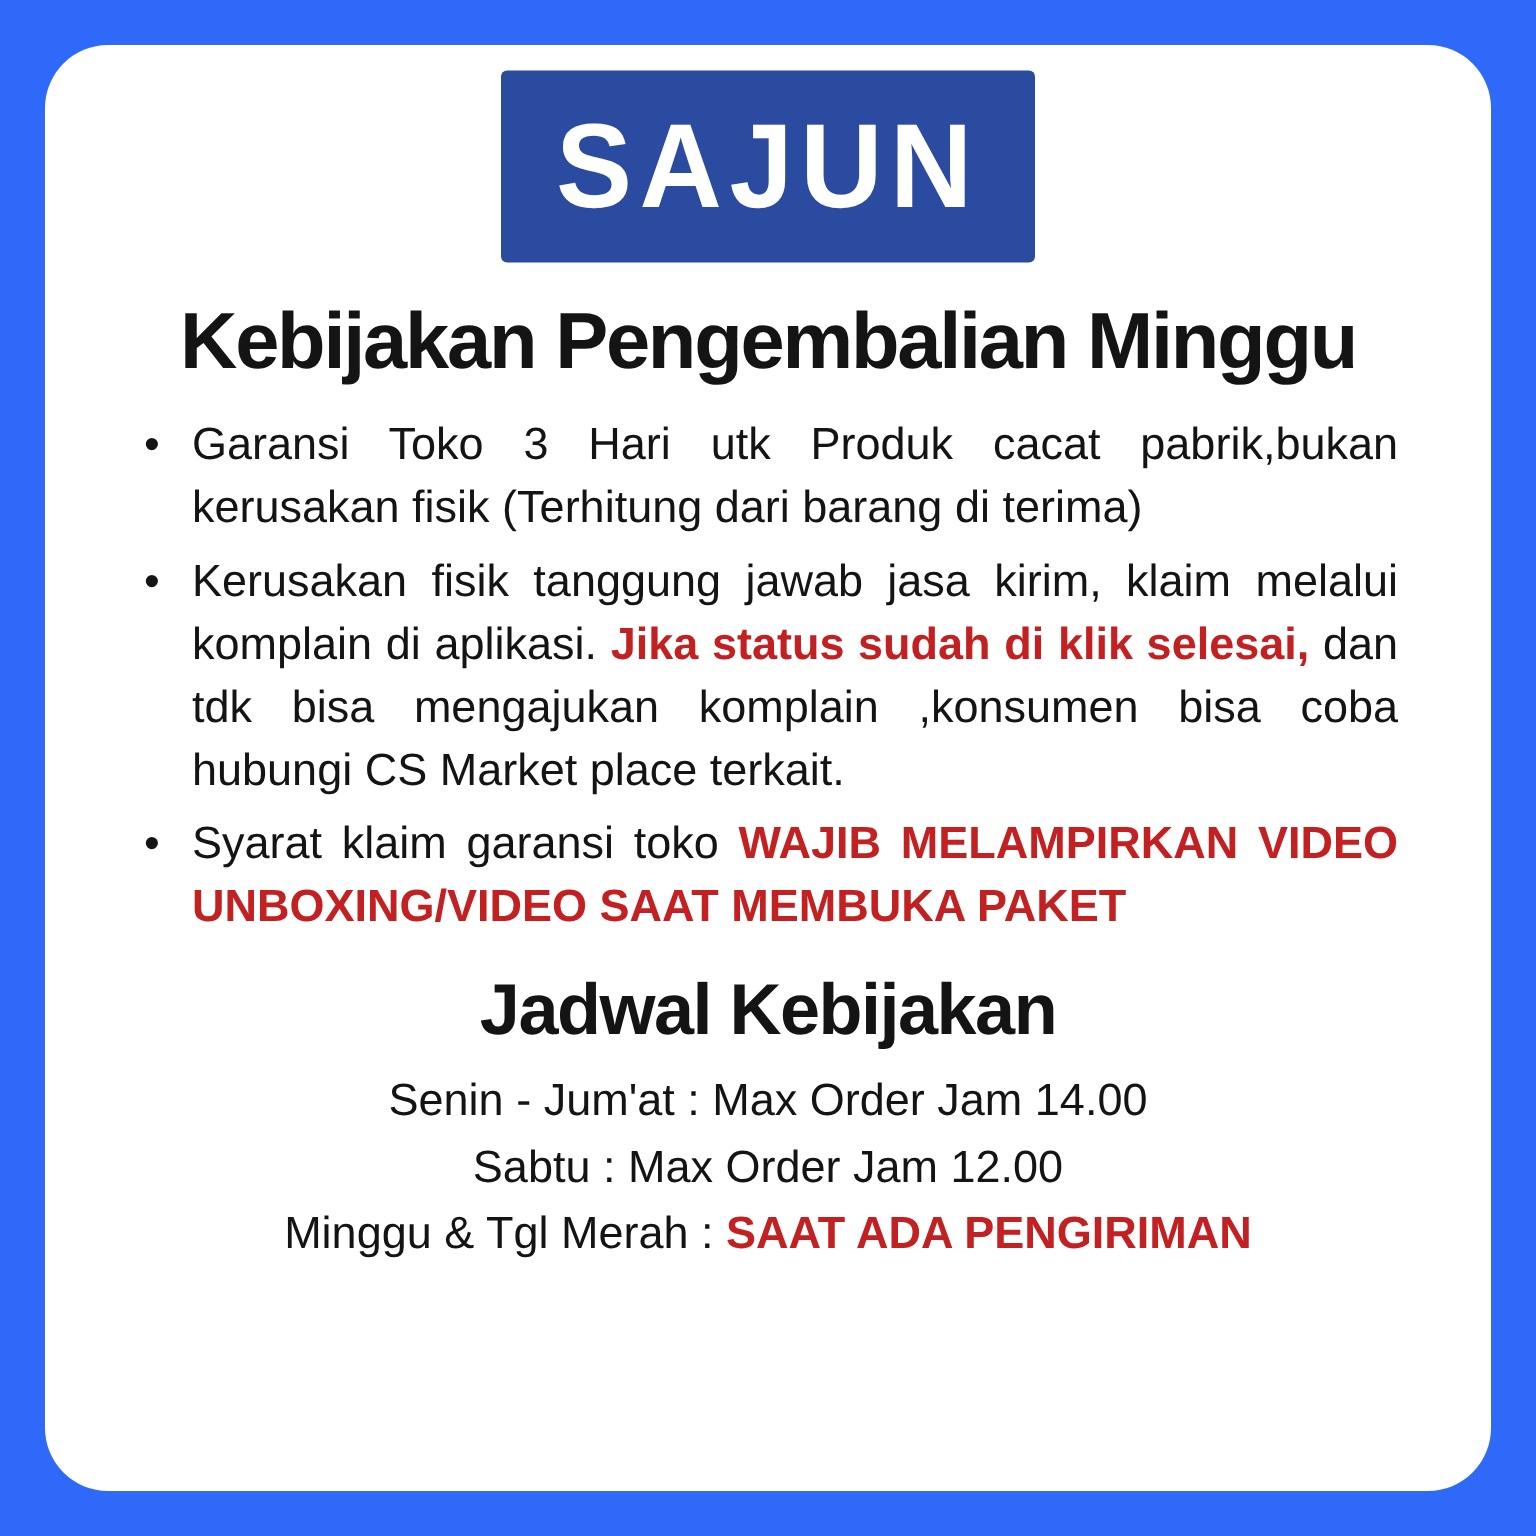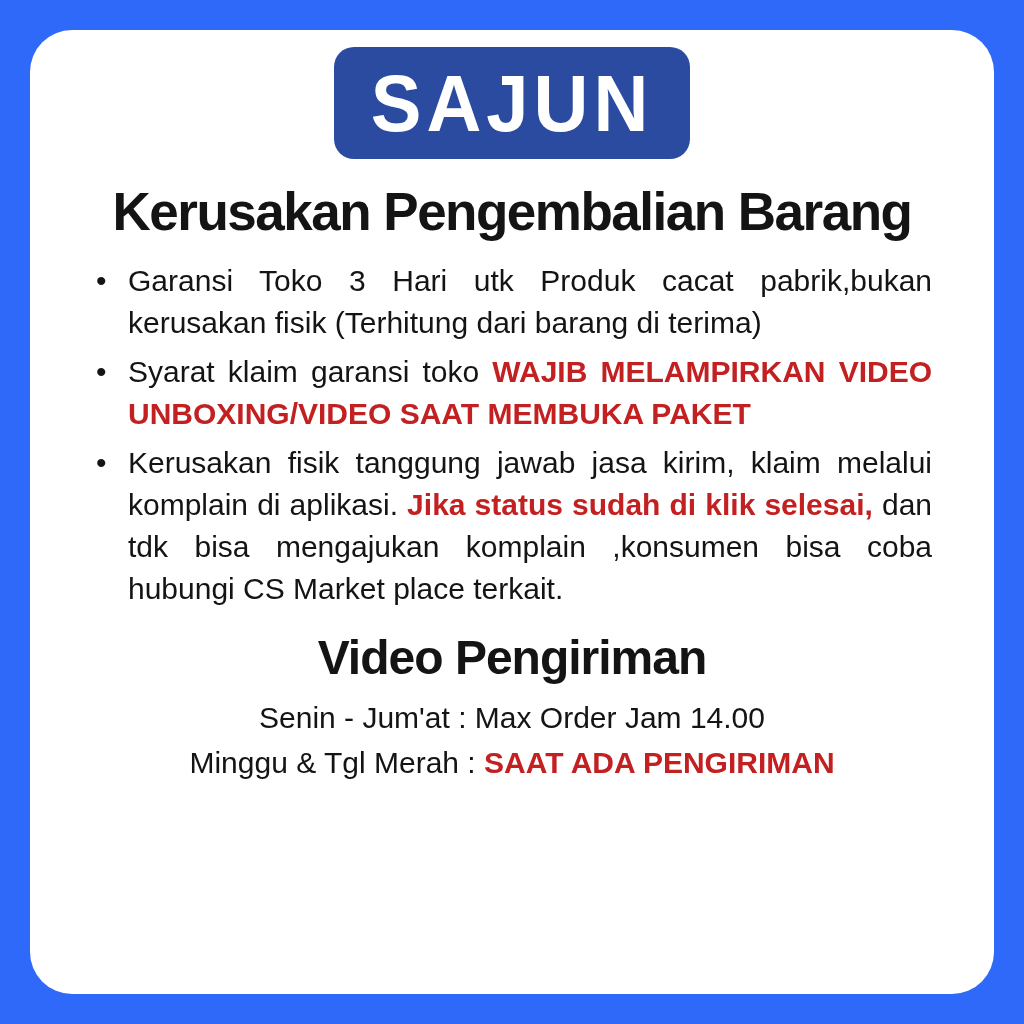--- a/index.html
+++ b/index.html
@@ -19,23 +19,23 @@
     overflow:hidden;
   }
   .card{
     position:absolute;
     top:30px;left:30px;right:30px;bottom:30px;
     background:var(--card-white);
     border-radius:42px;
     overflow:hidden;
   }
   .logo-box{
-    width:356px;height:112px;
+    width:356px;height:128px;
     background:var(--logo-navy);
-    border-radius:20px;
+    border-radius:4px;
     margin:17px auto 0 auto;
     display:flex;align-items:center;justify-content:center;
   }
   .logo-text{
     color:#ffffff;
     font-size:76px;
     font-weight:700;
     letter-spacing:5px;
     transform:scaleY(1.05);
   }
@@ -92,28 +92,29 @@
 </style>
 </head>
 <body>
 
 <div class="card">
 
   <div class="logo-box">
     <span class="logo-text">SAJUN</span>
   </div>
 
-  <h1 class="policy-title">Kerusakan Pengembalian Barang</h1>
+  <h1 class="policy-title">Kebijakan Pengembalian Minggu</h1>
 
   <ul class="policy-list">
     <li><span class="normal">Garansi Toko 3 Hari utk Produk cacat pabrik,bukan kerusakan fisik (Terhitung dari barang di terima)</span></li>
+    <li><span class="normal">Kerusakan fisik tanggung jawab jasa kirim, klaim melalui komplain di aplikasi. </span><span class="red-bold">Jika status sudah di klik selesai,</span><span class="normal"> dan tdk bisa mengajukan komplain ,konsumen bisa coba hubungi CS Market place terkait.</span></li>
     <li><span class="normal">Syarat klaim garansi toko </span><span class="red-bold">WAJIB MELAMPIRKAN VIDEO UNBOXING/VIDEO SAAT MEMBUKA PAKET</span></li>
-    <li><span class="normal">Kerusakan fisik tanggung jawab jasa kirim, klaim melalui komplain di aplikasi. </span><span class="red-bold">Jika status sudah di klik selesai,</span><span class="normal"> dan tdk bisa mengajukan komplain ,konsumen bisa coba hubungi CS Market place terkait.</span></li>
   </ul>
 
-  <h2 class="schedule-title">Video Pengiriman</h2>
+  <h2 class="schedule-title">Jadwal Kebijakan</h2>
 
   <div class="schedule-lines">
     <div class="schedule-line"><span class="normal">Senin - Jum'at : Max Order Jam 14.00</span></div>
+    <div class="schedule-line"><span class="normal">Sabtu : Max Order Jam 12.00</span></div>
     <div class="schedule-line"><span class="normal">Minggu &amp; Tgl Merah : </span><span class="red-bold">SAAT ADA PENGIRIMAN</span></div>
   </div>
 
 </div>
 
 </body></html>

